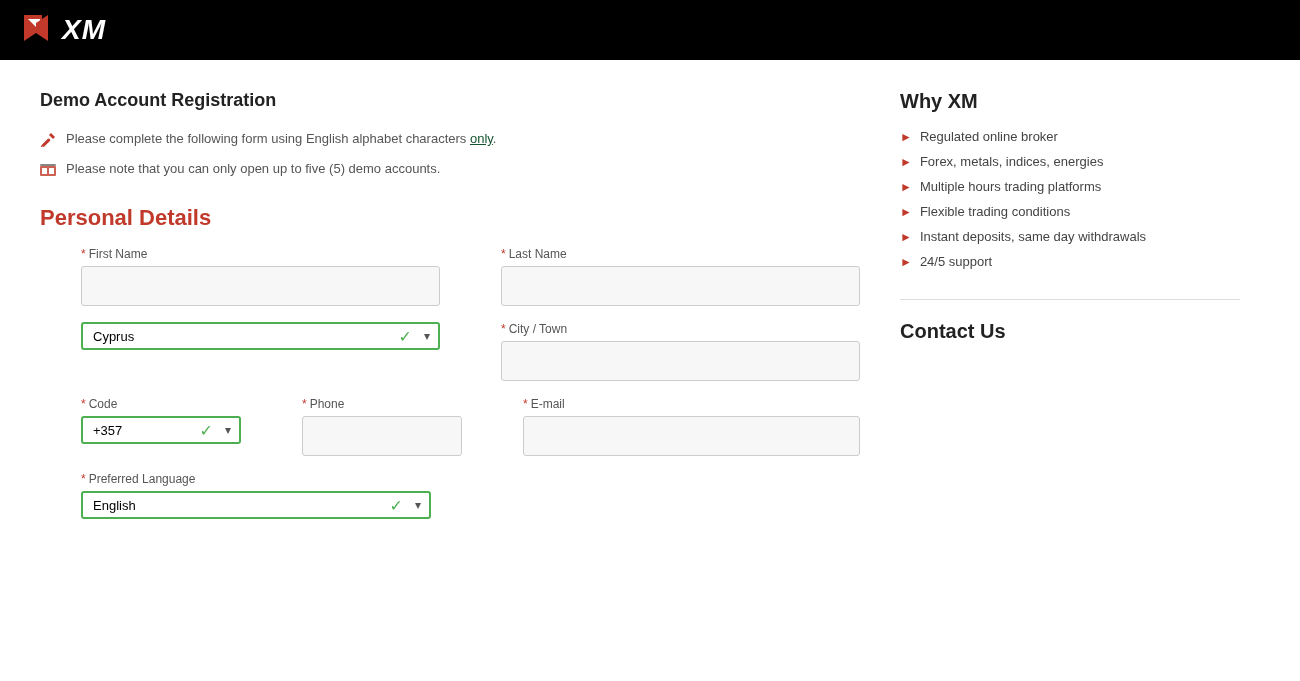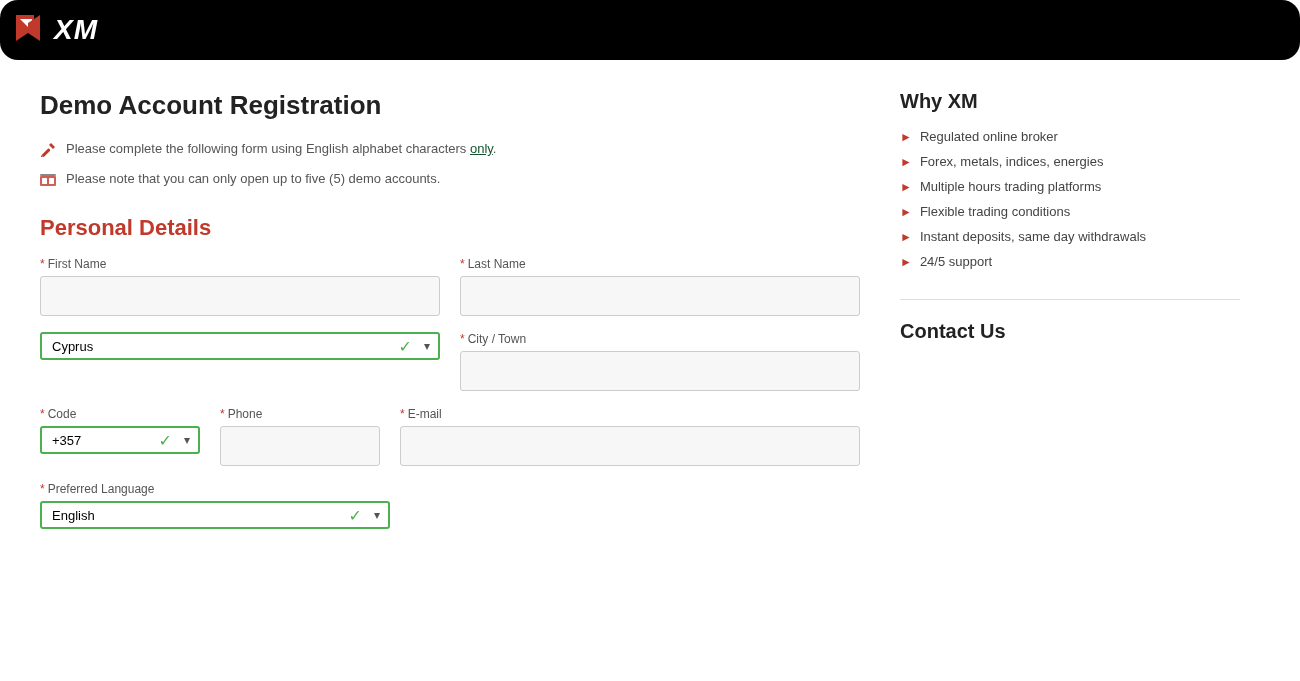--- a/index.html
+++ b/index.html
@@ -3,22 +3,21 @@
   <meta charset="utf-8">
   <style>
     * { box-sizing: border-box; margin: 0; padding: 0; }
     body { font-family: Arial, Helvetica, sans-serif; font-size: 14px; background: #fff; color: #333; }
 
     
     .header {
       background: #000;
       height: 60px;
       display: flex;
-      padding: 0 12px;
-      border-radius: 18px;
+      padding: 0 20px;
     }
     .logo-container {
       display: flex;
       align-items: center;
     }
     .logo-icon {
       width: 38px;
       height: 38px;
       margin-right: 4px;
     }
@@ -46,21 +45,21 @@
     }
 
     
     .right-col {
       width: 340px;
       flex-shrink: 0;
     }
 
     
     .page-title {
-      font-size: 26px;
+      font-size: 18px;
       font-weight: bold;
       color: #222;
       margin-bottom: 20px;
     }
 
     
     .notice {
       display: flex;
       align-items: flex-start;
       gap: 10px;
@@ -86,20 +85,21 @@
     }
 
     
     .form-row {
       display: flex;
       gap: 20px;
       margin-bottom: 16px;
     }
     .form-group {
       flex: 1;
+      margin-left: 41px;
     }
     .form-group label {
       display: block;
       font-size: 12px;
       color: #555;
       margin-bottom: 5px;
     }
     .form-group label span.required {
       color: #c0392b;
       margin-right: 3px;

